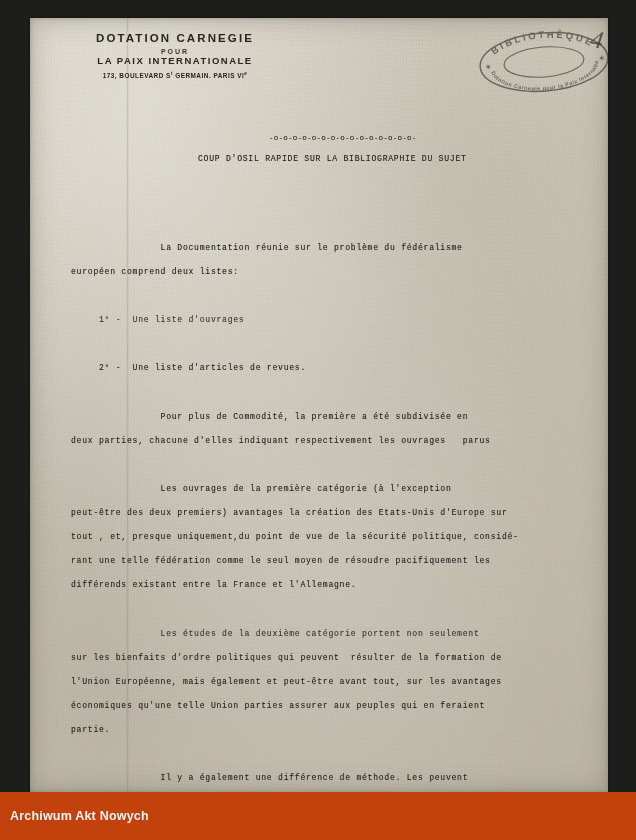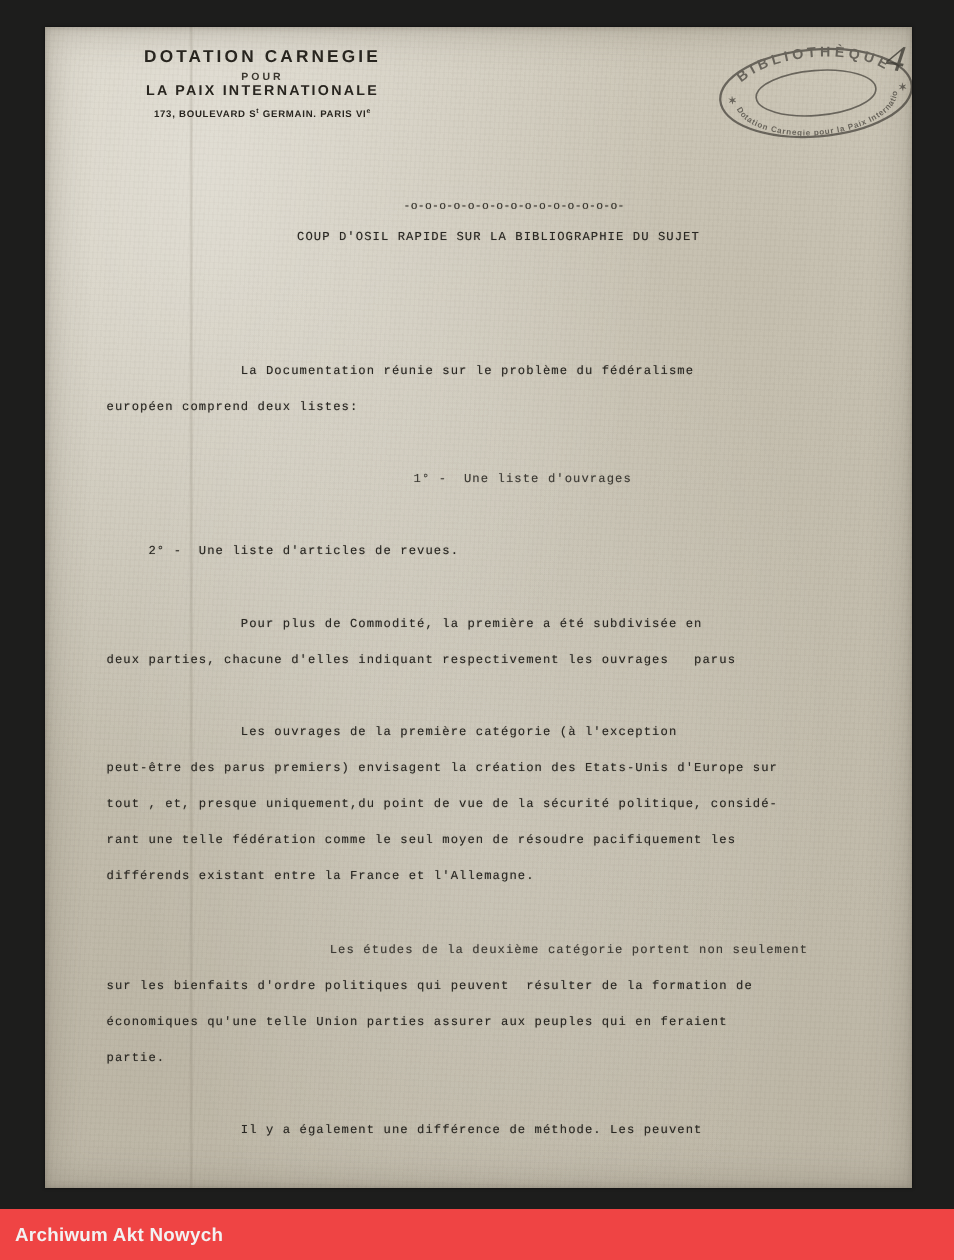--- a/index.html
+++ b/index.html
@@ -163,30 +163,30 @@
     right: 10px;
   }
   #body-block .ln {
     display: block;
     height: 24.1px;
     line-height: 24.1px;
   }
   #body-block .ln.blank { height: 24.1px; }
 
   
-  .ink-soft { opacity: .88; text-align: center; }
+  .ink-soft { opacity: .88; }
 
   
   #footer-bar {
     position: absolute;
     left: 0;
     bottom: 0;
     width: 636px;
-    height: 34px;
-    background: #ef4444;
+    height: 48px;
+    background: #c2410c;
     display: flex;
     align-items: center;
   }
   #footer-bar .fb-label {
     color: #f2f2f2;
     font-family: "Liberation Sans", sans-serif;
     font-size: 12.5px;
     font-weight: 700;
     margin-left: 10px;
     letter-spacing: .2px;
@@ -239,27 +239,28 @@
           <span class="typed ln">européen comprend deux listes:</span>
           <span class="typed ln blank">&nbsp;</span>
           <span class="typed ln ink-soft">     1° -  Une liste d'ouvrages</span>
           <span class="typed ln blank">&nbsp;</span>
           <span class="typed ln">     2° -  Une liste d'articles de revues.</span>
           <span class="typed ln blank">&nbsp;</span>
           <span class="typed ln">                Pour plus de Commodité, la première a été subdivisée en</span>
           <span class="typed ln">deux parties, chacune d'elles indiquant respectivement les ouvrages   parus</span>
           <span class="typed ln blank ink-soft">&nbsp;</span>
           <span class="typed ln">                Les ouvrages de la première catégorie (à l'exception</span>
-          <span class="typed ln">peut-être des parus premiers) envisagent la création des Etats-Unis d'Europe sur</span>
+          <span class="typed ln">peut-être des deux premiers) avantages la création des Etats-Unis d'Europe sur</span>
           <span class="typed ln">tout , et, presque uniquement,du point de vue de la sécurité politique, considé-</span>
           <span class="typed ln">rant une telle fédération comme le seul moyen de résoudre pacifiquement les</span>
           <span class="typed ln">différends existant entre la France et l'Allemagne.</span>
           <span class="typed ln blank">&nbsp;</span>
           <span class="typed ln ink-soft">                Les études de la deuxième catégorie portent non seulement</span>
           <span class="typed ln">sur les bienfaits d'ordre politiques qui peuvent  résulter de la formation de</span>
+          <span class="typed ln">l'Union Européenne, mais également et peut-être avant tout, sur les avantages</span>
           <span class="typed ln">économiques qu'une telle Union parties assurer aux peuples qui en feraient</span>
           <span class="typed ln">partie.</span>
           <span class="typed ln blank">&nbsp;</span>
           <span class="typed ln">                Il y a également une différence de méthode. Les peuvent</span>
         </div>
 
     </div>
 
     <div class="edgeshade"></div>
   </div>

